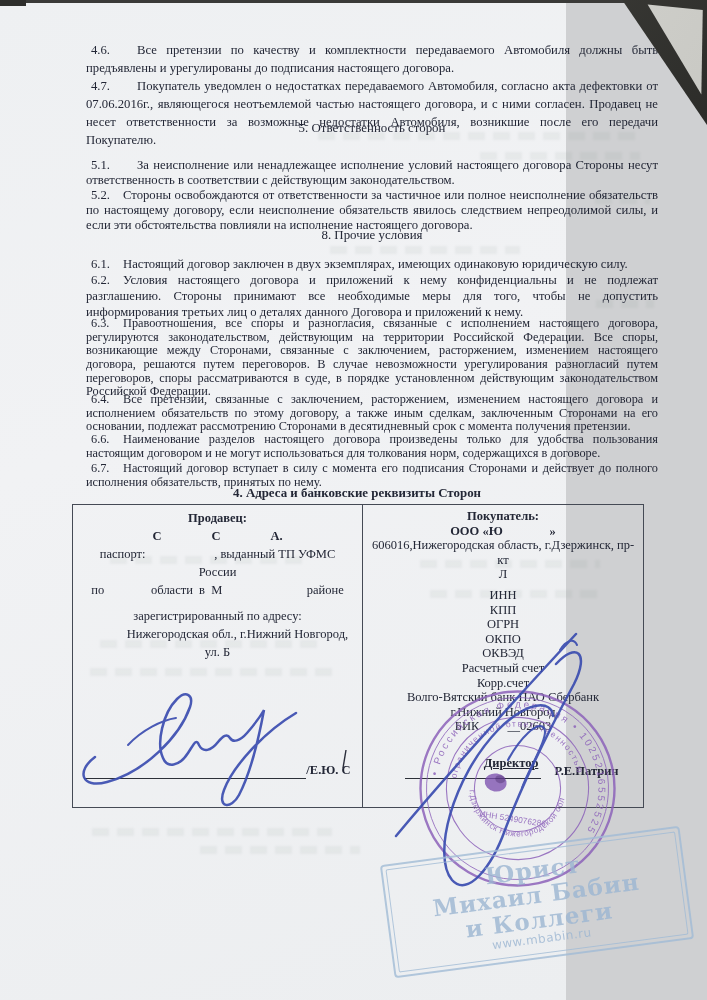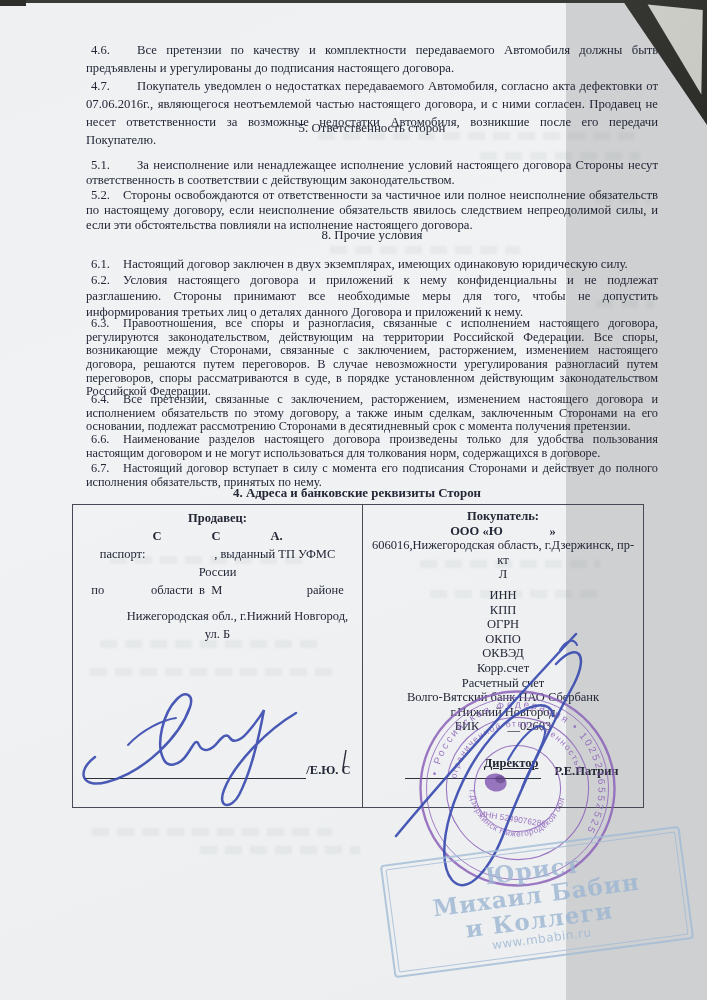--- a/index.html
+++ b/index.html
@@ -93,40 +93,41 @@
 
   <div class="tbl-title">4. Адреса и банковские реквизиты Сторон</div>
 
   <div class="tbl">
     <div class="cell seller">
       <div class="b">Продавец:</div>
       <div class="b">С&nbsp;&nbsp;&nbsp;&nbsp;&nbsp;&nbsp;&nbsp;&nbsp;&nbsp;&nbsp;&nbsp;&nbsp;&nbsp;&nbsp;&nbsp;&nbsp;С&nbsp;&nbsp;&nbsp;&nbsp;&nbsp;&nbsp;&nbsp;&nbsp;&nbsp;&nbsp;&nbsp;&nbsp;&nbsp;&nbsp;&nbsp;&nbsp;А.</div>
       <div>паспорт:&nbsp;&nbsp;&nbsp;&nbsp;&nbsp;&nbsp;&nbsp;&nbsp;&nbsp;&nbsp;&nbsp;&nbsp;&nbsp;&nbsp;&nbsp;&nbsp;&nbsp;&nbsp;&nbsp;&nbsp;&nbsp;&nbsp;, выданный ТП УФМС России</div>
       <div>по&nbsp;&nbsp;&nbsp;&nbsp;&nbsp;&nbsp;&nbsp;&nbsp;&nbsp;&nbsp;&nbsp;&nbsp;&nbsp;&nbsp;&nbsp;области&nbsp;&nbsp;в&nbsp;&nbsp;М&nbsp;&nbsp;&nbsp;&nbsp;&nbsp;&nbsp;&nbsp;&nbsp;&nbsp;&nbsp;&nbsp;&nbsp;&nbsp;&nbsp;&nbsp;&nbsp;&nbsp;&nbsp;&nbsp;&nbsp;&nbsp;&nbsp;&nbsp;&nbsp;&nbsp;&nbsp;&nbsp;районе</div>
       <div class="gap8"></div>
+      <div>зарегистрированный по адресу:</div>
       <div class="addr-ind">Нижегородская обл., г.Нижний Новгород,</div>
       <div>ул. Б</div>
       <div class="signrow">
         <span class="sigline" style="width:222px"></span><span class="b">/Е.Ю. С</span>
       </div>
     </div>
 
     <div class="cell buyer">
       <div class="b">Покупатель:</div>
       <div class="b">ООО «Ю&nbsp;&nbsp;&nbsp;&nbsp;&nbsp;&nbsp;&nbsp;&nbsp;&nbsp;&nbsp;&nbsp;&nbsp;&nbsp;&nbsp;&nbsp;»</div>
       <div>606016,Нижегородская область, г.Дзержинск, пр-кт</div>
       <div>Л</div>
       <div class="gap6"></div>
       <div>ИНН</div>
       <div>КПП</div>
       <div>ОГРН</div>
       <div>ОКПО</div>
       <div>ОКВЭД</div>
+      <div>Расчетный счет</div>
       <div>Корр.счет</div>
-      <div>Расчетный счет</div>
       <div>Волго-Вятский банк ПАО Сбербанк</div>
       <div>г.Нижний Новгород</div>
       <div>БИК&nbsp;&nbsp;&nbsp;&nbsp;&nbsp;&nbsp;&nbsp;&nbsp;&nbsp;__02603</div>
       <div class="b director">Директор</div>
       <div class="signrow">
         <span style="display:inline-block;width:18px"></span><span class="sigline" style="width:136px"></span>
         <span style="display:inline-block;width:10px"></span><span class="b">Р.Е.Патрин</span>
       </div>
     </div>
   </div>

